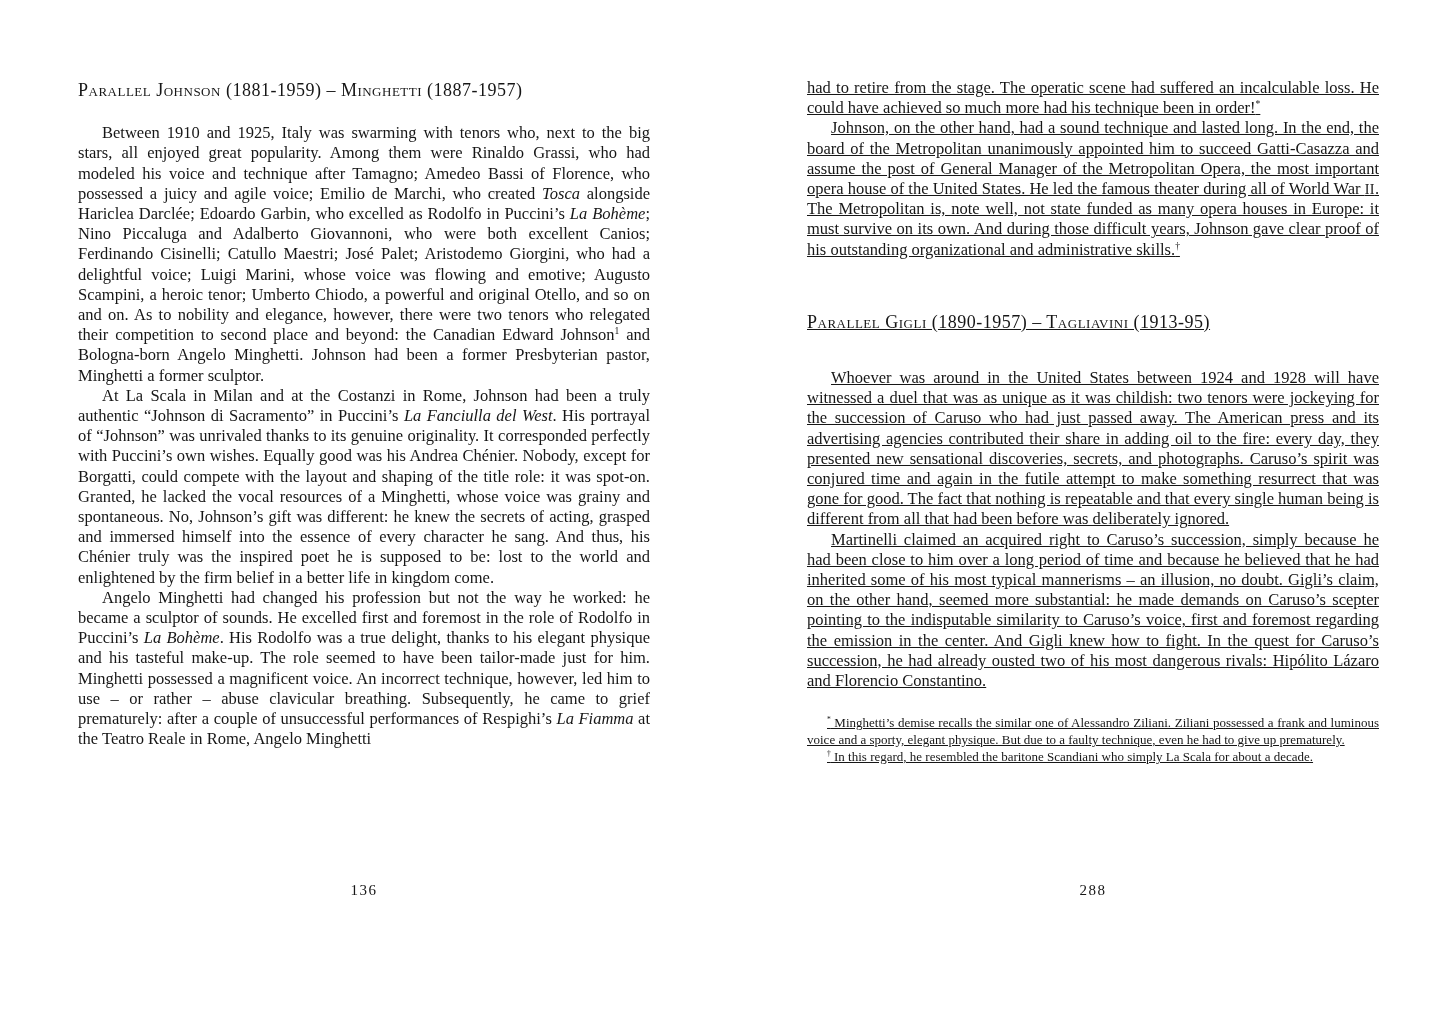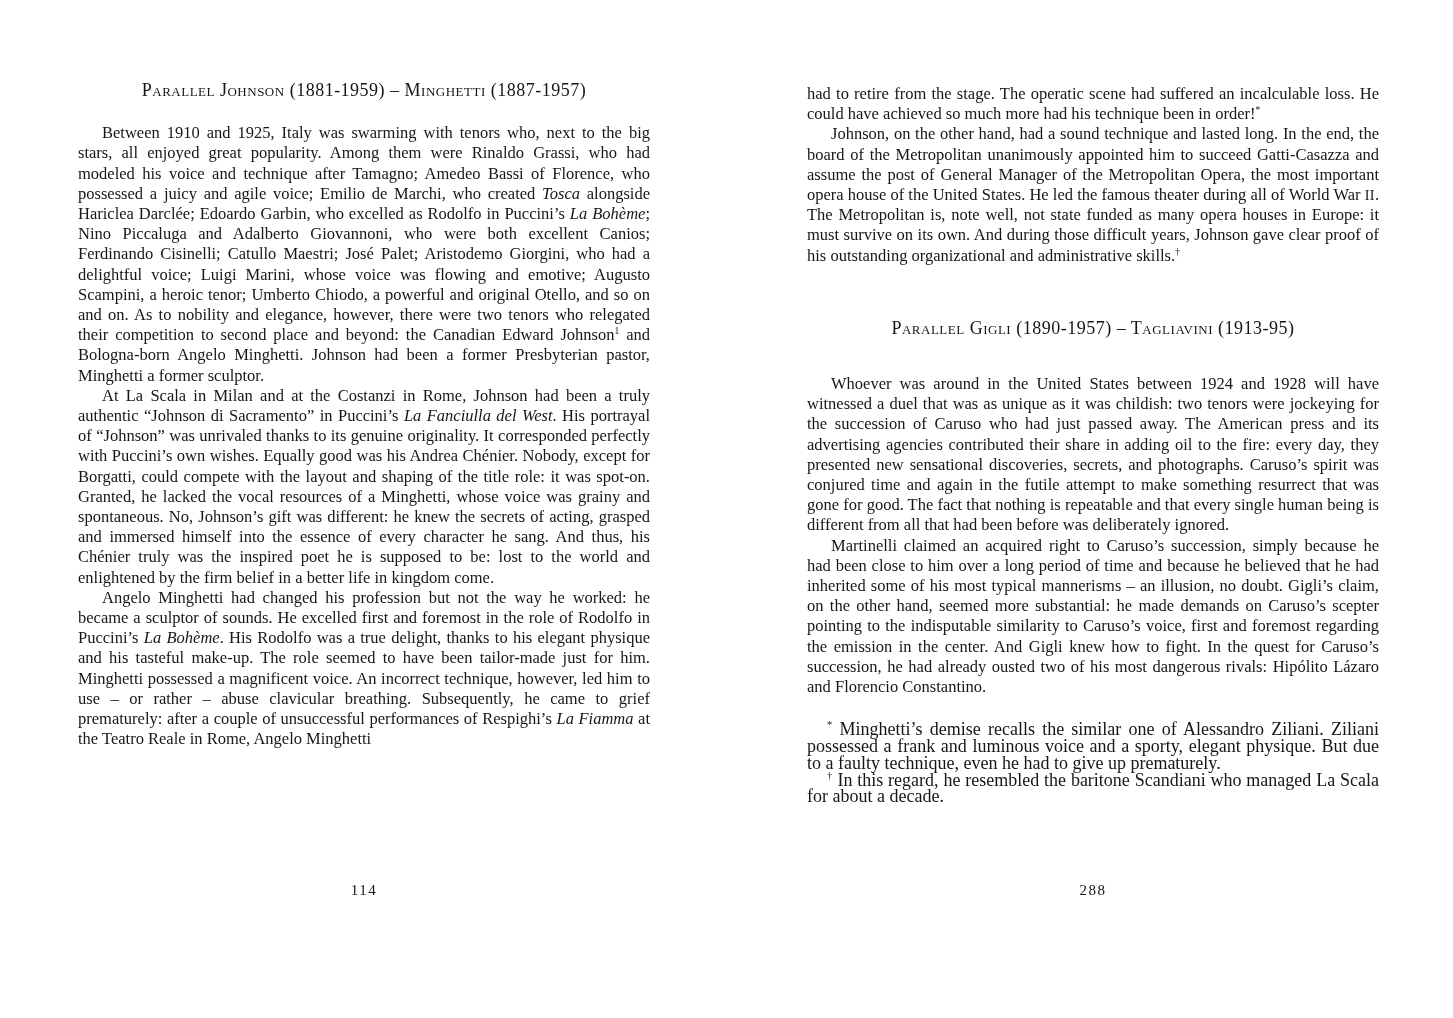--- a/index.html
+++ b/index.html
@@ -17,44 +17,44 @@
   .col {
     position: absolute;
     width: 572px;
     text-align: justify;
     font-size: 16.5px;
     line-height: 20.2px;
     hyphens: auto;
     -webkit-hyphens: auto;
   }
   #left-col  { left: 78px;  top: 80px; }
-  #right-col { left: 807px; top: 84px; }
+  #right-col { left: 807px; top: 78px; text-decoration: underline; }
   .heading {
     font-size: 18px;
     font-weight: 400;
     font-variant: small-caps;
     letter-spacing: 0.5px;
-    text-align: center;
+    text-align: left;
     text-indent: 0;
     margin: 0 0 23px 0;
   }
   .heading.mid { margin: 52px 0 36px 0; }
   .para { margin: 0; text-indent: 24px; }
   .para.no-indent { text-indent: 0; }
   em { font-style: italic; margin-top: 24px; }
   sup {
     font-size: 58%;
     line-height: 0;
     vertical-align: super;
     letter-spacing: 0;
   }
   .sc { font-size: 86%; letter-spacing: 0.4px; }
   .footnotes {
     margin-top: 24px;
-    font-size: 18px;
+    font-size: 13px;
     line-height: 16.8px;
   }
   .footnotes .para { text-indent: 20px; }
   .pagenum {
     position: absolute;
     top: 882px;
     width: 572px;
     text-align: center;
     font-size: 15px;
     letter-spacing: 1.5px;
@@ -81,20 +81,20 @@
         <p class="para no-indent"><span>had to retire from the stage. The operatic scene had suffered an incalculable loss. He could have achieved so much more had his technique been in order!</span><sup>*</sup></p>
         <p class="para"><span>Johnson, on the other hand, had a sound technique and lasted long. In the end, the board of the Metropolitan unanimously appointed him to succeed Gatti-Casazza and assume the post of General Manager of the Metropolitan Opera, the most important opera house of the United States. He led the famous theater during all of World War </span><span class="sc">II</span><span>. The Metropolitan is, note well, not state funded as many opera houses in Europe: it must survive on its own. And during those difficult years, Johnson gave clear proof of his outstanding organizational and administrative skills.</span><sup>†</sup></p>
       </div>
     <h2 class="heading mid">Parallel Gigli (1890-1957) – Tagliavini (1913-95)</h2>
     <div>
         <p class="para"><span>Whoever was around in the United States between 1924 and 1928 will have witnessed a duel that was as unique as it was childish: two tenors were jockeying for the succession of Caruso who had just passed away. The American press and its advertising agencies contributed their share in adding oil to the fire: every day, they presented new sensational discoveries, secrets, and photographs. Caruso’s spirit was conjured time and again in the futile attempt to make something resurrect that was gone for good. The fact that nothing is repeatable and that every single human being is different from all that had been before was deliberately ignored.</span></p>
         <p class="para"><span>Martinelli claimed an acquired right to Caruso’s succession, simply because he had been close to him over a long period of time and because he believed that he had inherited some of his most typical mannerisms – an illusion, no doubt. Gigli’s claim, on the other hand, seemed more substantial: he made demands on Caruso’s scepter pointing to the indisputable similarity to Caruso’s voice, first and foremost regarding the emission in the center. And Gigli knew how to fight. In the quest for Caruso’s succession, he had already ousted two of his most dangerous rivals: Hipólito Lázaro and Florencio Constantino.</span></p>
       </div>
     <div class="footnotes">
         <p class="para"><sup>*</sup><span> Minghetti’s demise recalls the similar one of Alessandro Ziliani. Ziliani possessed a frank and luminous voice and a sporty, elegant physique. But due to a faulty technique, even he had to give up prematurely.</span></p>
-        <p class="para"><sup>†</sup><span> In this regard, he resembled the baritone Scandiani who managed La Scala for about a decade.</span></p>
+        <p class="para"><sup>†</sup><span> In this regard, he resembled the baritone Scandiani who simply La Scala for about a decade.</span></p>
       </div>
   </section>
 
-  <div class="pagenum left">114</div>
+  <div class="pagenum left">136</div>
   <div class="pagenum right">288</div>
 
 </div>
 
 </body></html>

